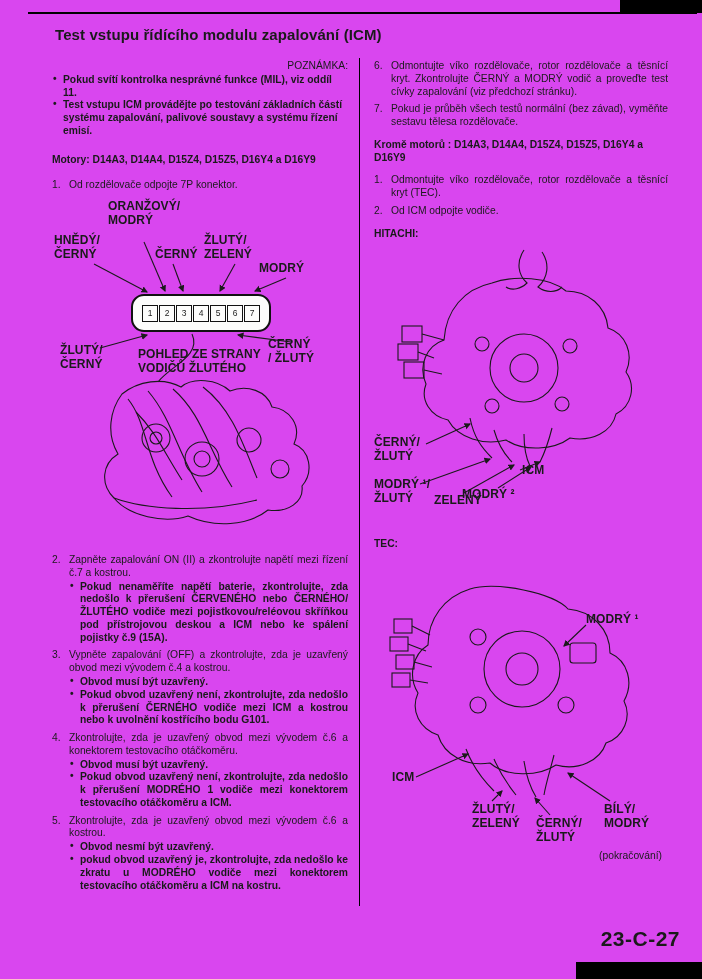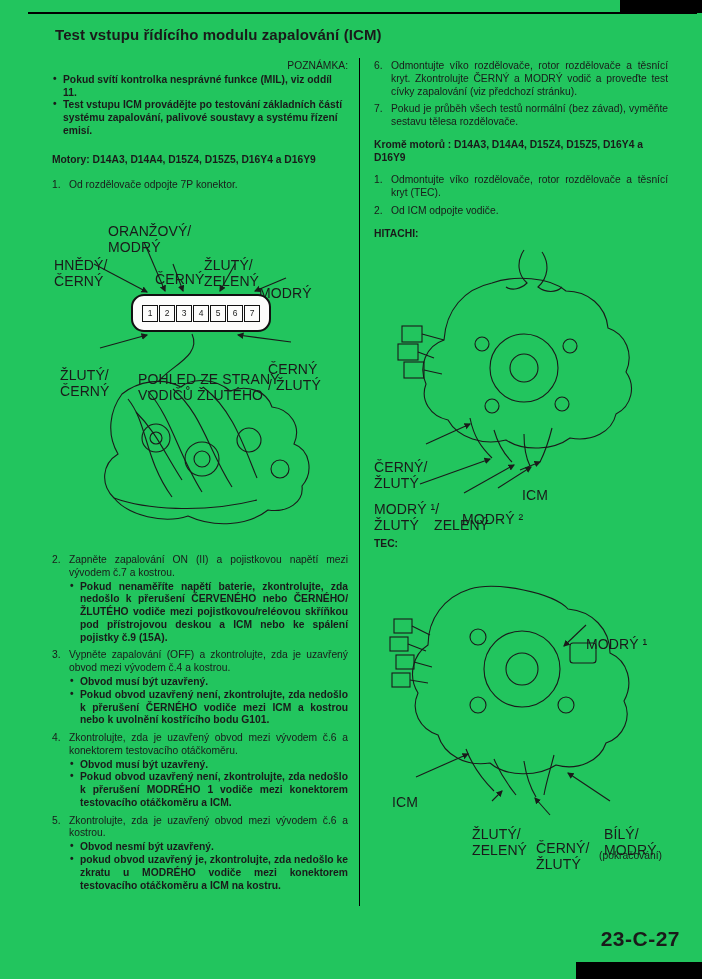--- a/index.html
+++ b/index.html
@@ -1,18 +1,18 @@
 <!DOCTYPE html>
 <html><head>
 <meta charset="utf-8">
 <style>
   * { margin:0; padding:0; box-sizing:border-box; }
   html,body { background:#e8e8e8; }
   body { font-family:"Liberation Sans", sans-serif; }
-  .page { position:relative; width:702px; height:979px; background:#22c55e; color:#1a1a1a; overflow:hidden; margin:0 auto; }
+  .page { position:relative; width:702px; height:979px; background:#d946ef; color:#1a1a1a; overflow:hidden; margin:0 auto; }
 
   .top-tab { position:absolute; right:0; top:0; width:82px; height:13px; background:#000; }
   .top-rule { position:absolute; left:28px; right:5px; top:12px; border-top:2px solid #000; }
   .page-title { position:absolute; left:55px; top:26px; font-size:15px; font-weight:bold; letter-spacing:.1px; }
 
   .col-divider { position:absolute; left:359px; top:58px; height:848px; border-left:1px solid #000; }
 
   .col { position:absolute; top:60px; font-size:10.3px; line-height:1.24; }
   .col-left  { left:52px;  width:296px; }
   .col-right { left:374px; width:294px; }
@@ -26,21 +26,21 @@
 
   .step { display:flex; margin-bottom:5px; }
   .step-num { width:17px; flex:none; }
   .step-body { flex:1; }
   .step-text { text-align:justify; }
   .step ul.plainlist { margin-top:1px; }
   .step ul.plainlist li { text-align:justify; }
 
   .fig { position:relative; }
   .fig svg { position:absolute; left:0; top:0; }
-  .fig-label { position:absolute; font-size:14px; font-weight:normal; line-height:1.12; white-space:pre-line; letter-spacing:.1px;margin-top:24px; }
+  .fig-label { position:absolute; font-size:12px; font-weight:bold; line-height:1.12; white-space:pre-line; letter-spacing:.1px; }
   .fig-connector { height:352px; margin:6px 0 4px 0; }
   .fig-hitachi { height:280px; margin:4px 0 6px 0; }
   .fig-tec { height:287px; margin:4px 0 2px 0; }
 
   .connector-outline { position:absolute; left:79px; top:96px; width:140px; height:38px;
       border:2px solid #111; border-radius:13px; display:flex; align-items:center; justify-content:center; background:#fcfcfb; }
   .pin { width:16px; height:17px; border:1.3px solid #111; margin:0 .5px; display:flex;
       align-items:center; justify-content:center; font-size:8.5px; }
 
   .continued { text-align:right; font-size:10.3px; margin-top:4px; padding-right:6px; }
@@ -129,21 +129,21 @@
         <span class="pin">4</span>
         <span class="pin">5</span>
         <span class="pin">6</span>
         <span class="pin">7</span>
       </div>
     </div>
 
     <div class="step">
       <span class="step-num">2.</span>
       <div class="step-body">
-        <div class="step-text">Zapněte zapalování ON (II) a pojistkovou napětí mezi vývodem č.7 a kostrou.</div>
+        <div class="step-text">Zapněte zapalování ON (II) a zkontrolujte napětí mezi řízení č.7 a kostrou.</div>
         <ul class="plainlist">
           <li>Pokud nenaměříte napětí baterie, zkontrolujte, zda nedošlo k přerušení ČERVENÉHO nebo ČERNÉHO/ŽLUTÉHO vodiče mezi pojistkovou/reléovou skříňkou pod přístrojovou deskou a ICM nebo ke spálení pojistky č.9 (15A).</li>
         </ul>
       </div>
     </div>
 
     <div class="step">
       <span class="step-num">3.</span>
       <div class="step-body">
         <div class="step-text">Vypněte zapalování (OFF) a zkontrolujte, zda je uzavřený obvod mezi vývodem č.4 a kostrou.</div>

